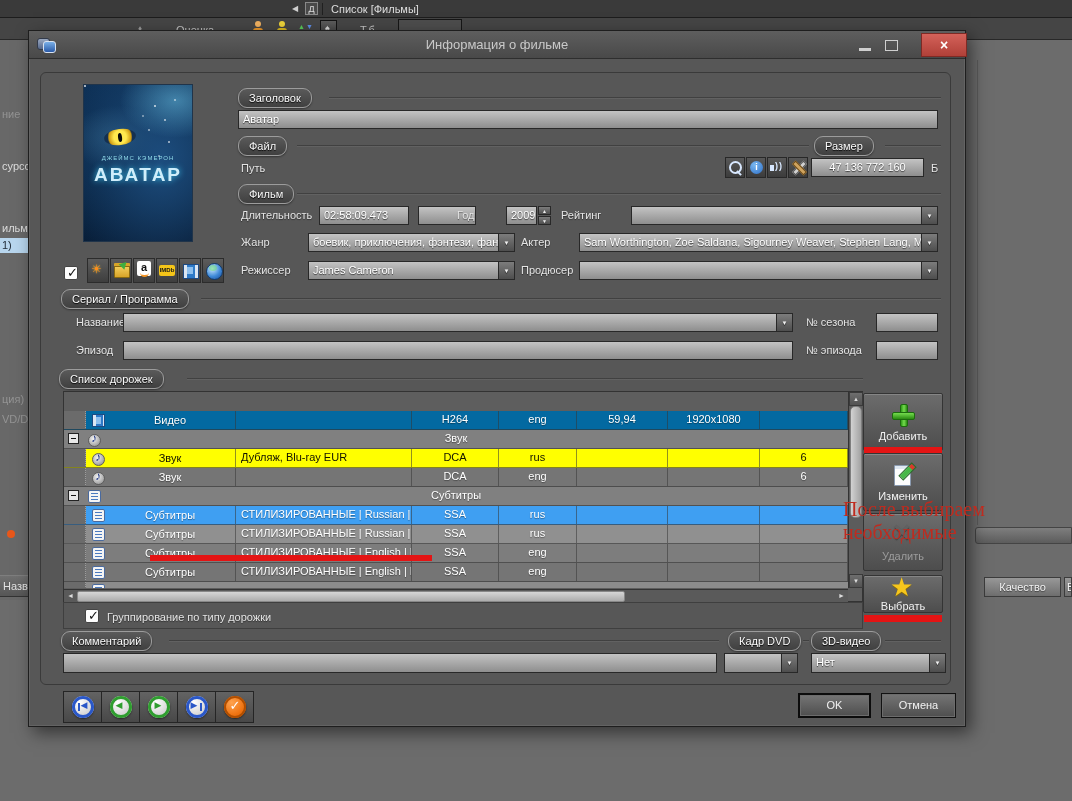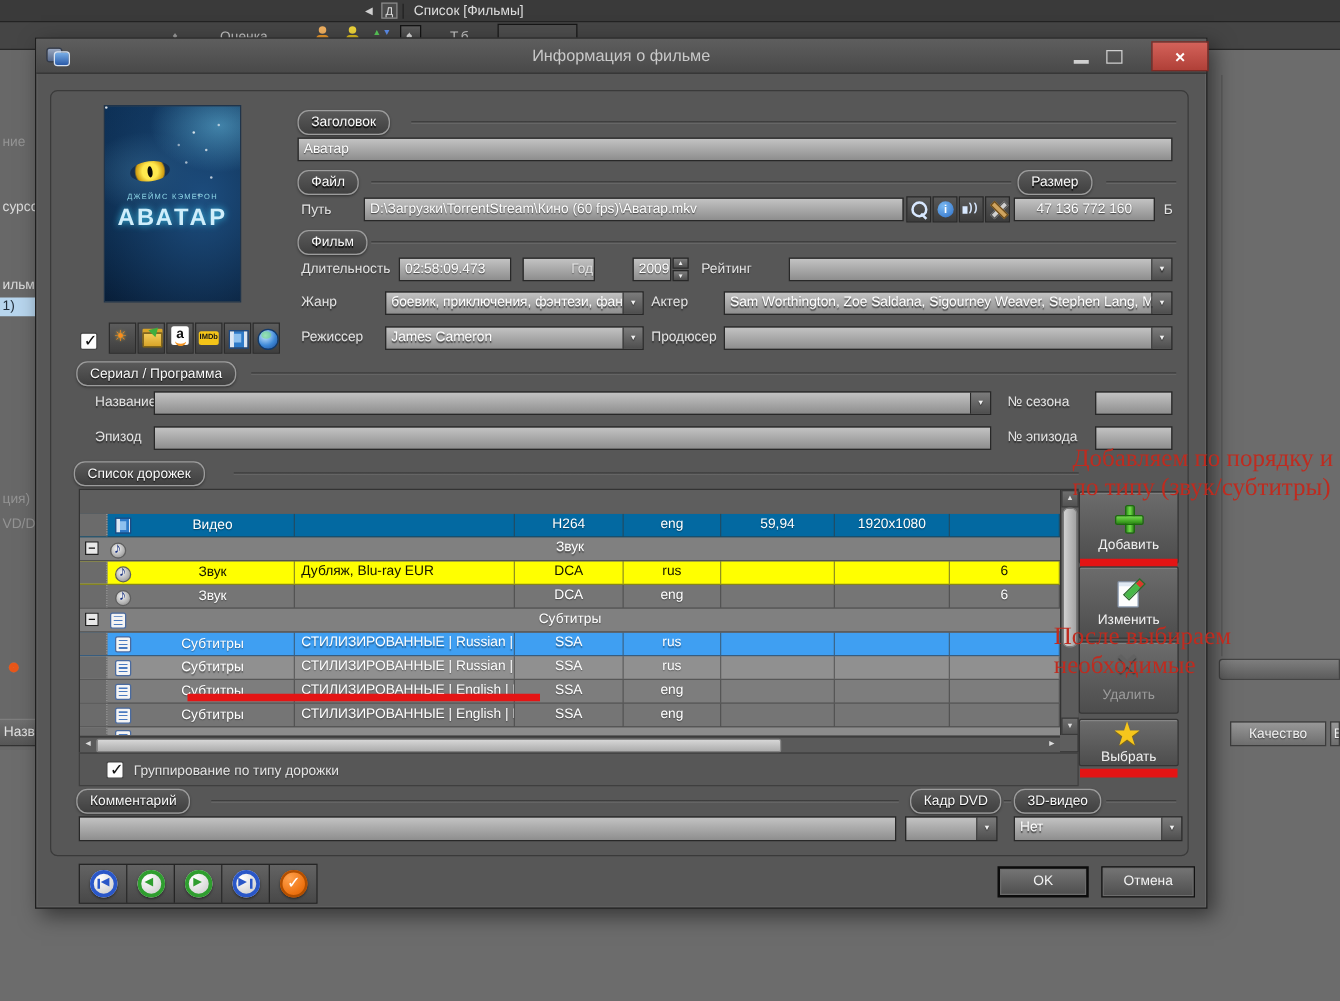--- a/index.html
+++ b/index.html
@@ -241,21 +241,20 @@
 
     <span class="pill" style="left:209px;top:57px">Заголовок</span>
     <div class="gline" style="left:300px;top:66px;width:612px"></div>
     <div class="fld" style="left:209px;top:79px;width:700px">Аватар</div>
 
     <span class="pill" style="left:209px;top:105px">Файл</span>
     <div class="gline" style="left:268px;top:114px;width:512px"></div>
     <span class="pill" style="left:785px;top:105px">Размер</span>
     <div class="gline" style="left:856px;top:114px;width:56px"></div>
     <span class="lbl" style="left:212px;top:131px">Путь</span>
-    <div class="fld" style="left:262px;top:127px;width:432px">D:\Загрузки\TorrentStream\Кино (60 fps)\Аватар.mkv</div>
     <div class="ftools">
       <span class="ftool ft-mag"></span>
       <span class="ftool ft-info"></span>
       <span class="ftool ft-snd"></span>
       <span class="ftool ft-tools"></span>
     </div>
     <div class="fld ctr" style="left:782px;top:127px;width:113px">47 136 772 160</div>
     <span class="lbl" style="left:902px;top:131px">Б</span>
 
     <span class="pill" style="left:209px;top:153px">Фильм</span>
@@ -458,18 +457,17 @@
           <span class="nav-ico last"></span>
         </div>
         <div class="nav-btn">
           <span class="nav-ico apply"></span>
         </div>
       </div>
     <div class="btn" id="btn-ok">OK</div>
     <div class="btn" id="btn-cancel">Отмена</div>
   </div>
 
-  <div class="ann" style="left:858px;top:356px;width:214px">Добавляем по порядку и по типу (звук/субтитры)</div>
   <div class="ann-line" style="left:864px;top:447px;width:78px;height:6px"></div>
   <div class="ann" style="left:843px;top:498px;width:200px">После выбираем необходимые</div>
   <div class="ann-line" style="left:150px;top:555px;width:282px;height:6px"></div>
   <div class="ann-line" style="left:864px;top:615px;width:78px;height:7px"></div>
 </div>
 
 </body></html>

